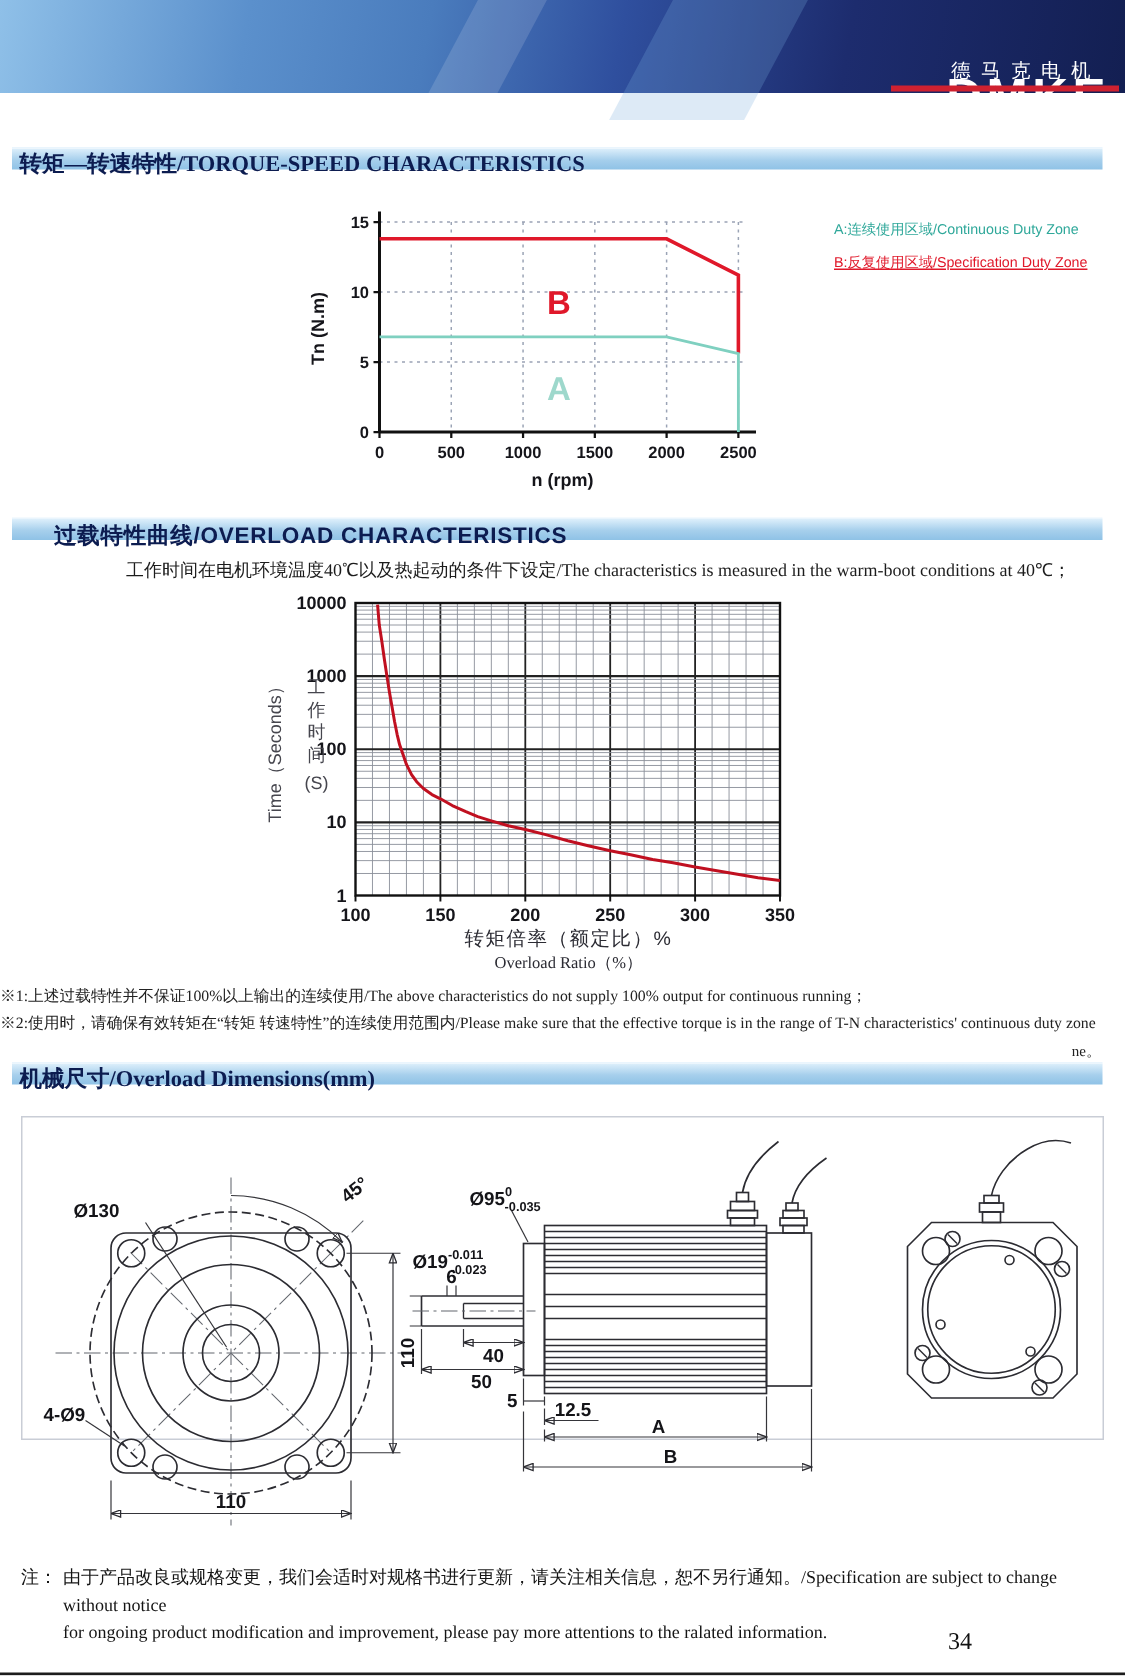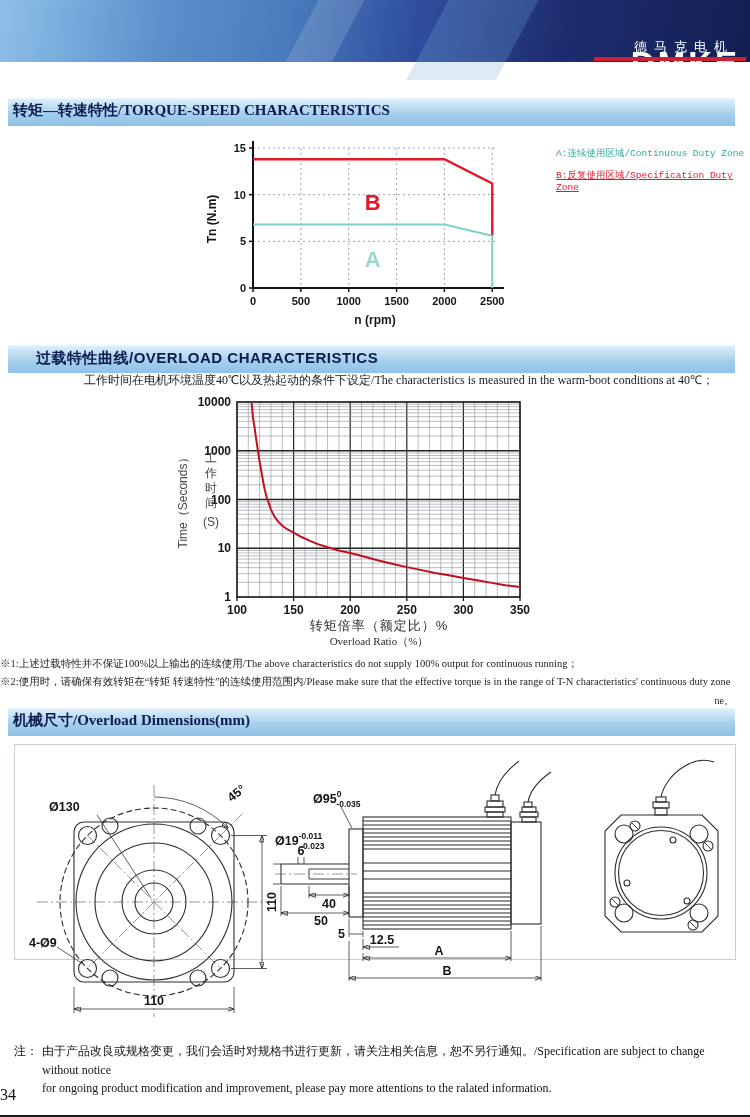--- a/index.html
+++ b/index.html
@@ -10,31 +10,31 @@
        background:linear-gradient(100deg,#8fc0e8 0%,#5b90cc 22%,#4a7cbd 38%,#2f4f9e 55%,#1d2c6e 75%,#131f52 100%);}
   .hdr-streak{position:absolute;top:-10px;height:90px;background:rgba(255,255,255,0.14);transform:skewX(-28deg);}
   .s1{left:300px;width:46px;}
   .s2{left:430px;width:90px;background:rgba(120,170,220,0.25);}
   .brand-en{position:absolute;top:1px;right:10px;font-family:"Liberation Sans",sans-serif;
             font-weight:800;font-size:33px;letter-spacing:3px;color:#ffffff;margin-top:44px;}
   .brand-cn{position:absolute;top:38px;right:16px;font-family:Liberation Serif, serif;
             font-size:13px;letter-spacing:7px;color:#ffffff;}
   .brand-bar{position:absolute;bottom:1px;right:4px;width:152px;height:4px;background:#cf2130;}
   
-  .secbar{position:absolute;left:8px;width:727px;height:28px;line-height:23px;padding-left:5px;
+  .secbar{position:absolute;left:8px;width:727px;height:15px;line-height:23px;padding-left:5px;
           box-sizing:border-box;background:linear-gradient(180deg,#ddeffb 0%,#a6cfec 55%,#8fc2e6 100%);
           border-top:1px solid #eaf5fd;color:#0c1c50;font-weight:bold;font-size:15px;}
   .sec-serif{font-family:"Liberation Serif",serif;}
   .sec-sans{font-family:"Liberation Sans",sans-serif;letter-spacing:0.5px;padding-left:28px;}
   .sec1{top:98px;}
   .sec2{top:345px;}
   .sec3{top:708px;}
   
   .ts-wrap{position:absolute;top:133px;left:198px;width:552px;height:200px;}
-  .legend{position:absolute;left:358px;top:14px;width:194px;font-family:Liberation Mono, monospace;}
+  .legend{position:absolute;left:358px;top:14px;width:194px;font-family:Liberation Sans, sans-serif;}
   .lg-a{font-size:9.5px;color:#2fa89a;}
   .lg-b{font-size:9.5px;color:#e0182a;margin-top:9px;text-decoration:underline;}
   .tick{font:700 11px "Liberation Sans",sans-serif;fill:#15151a;}
   .tick2{font:700 12px "Liberation Sans",sans-serif;fill:#15151a;}
   .axlab{font:700 12px "Liberation Sans",sans-serif;fill:#15151a;}
   .zone{font:700 22px "Liberation Sans",sans-serif;}
   
   .ol-wrap{position:absolute;top:392px;left:165px;width:430px;height:262px;}
   .cjk-v{font:12px "Liberation Sans",sans-serif;fill:#46464e;}
   .xcn{font:13px "Liberation Sans",sans-serif;fill:#2b2b33;letter-spacing:1px;}
@@ -51,21 +51,21 @@
   .draw line,.draw path,.draw rect,.draw circle,.draw polyline{stroke:#2c2c32;fill:none;stroke-width:1.1;}
   .cl{stroke:#63676e !important;stroke-width:0.7 !important;stroke-dasharray:11 3 2 3;}
   .dash{stroke-dasharray:6 3;}
   .dimln{stroke:#35353a !important;stroke-width:0.8 !important;}
   .dim{font:700 12.5px "Liberation Sans",sans-serif;fill:#141418;stroke:none;}
   .dimtol{font:700 8.5px "Liberation Sans",sans-serif;}
   .fin{stroke-width:0.9 !important;}
   
   .footer{position:absolute;top:1042px;left:14px;width:724px;display:flex;font-size:12px;line-height:1.55;color:#141414;}
   .footer .lbl{flex:0 0 28px;}
-  .pagenum{position:absolute;top:1086px;left:0;width:648px;text-align:left;font-size:16px;color:#111;}
+  .pagenum{position:absolute;top:1086px;left:0;width:648px;text-align:right;font-size:16px;color:#111;}
   .botline{position:absolute;bottom:0;left:0;width:750px;height:2px;background:#1c1c1c;}
 </style>
 </head>
 <body>
 
 <div class="page">
 
   <header class="hdr">
     <div class="hdr-streak s1"></div>
     <div class="hdr-streak s2"></div>

